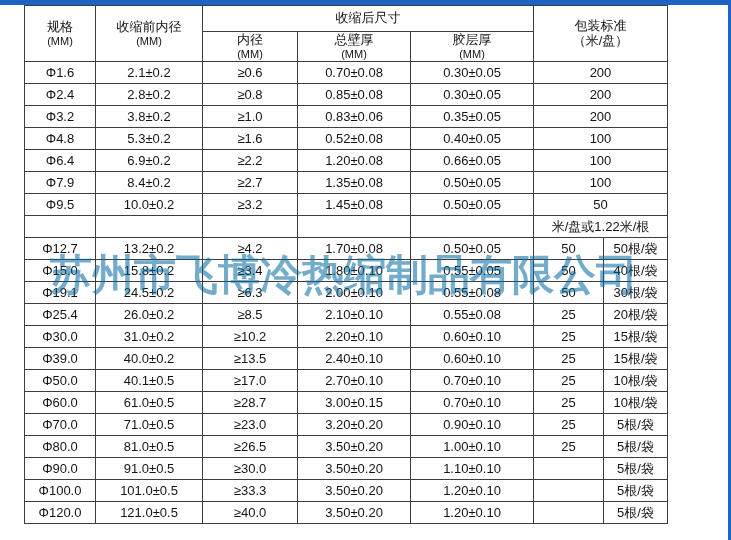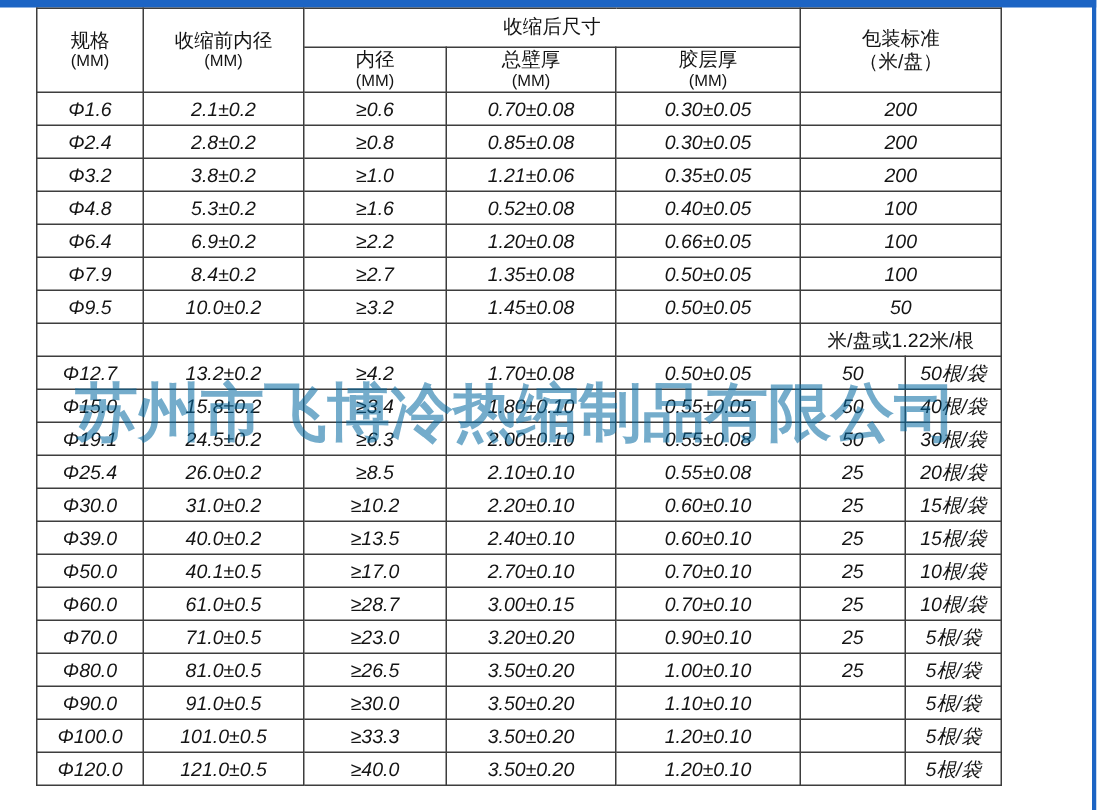--- a/index.html
+++ b/index.html
@@ -33,21 +33,21 @@
     color: #141414;
     font-weight: normal;
     overflow: hidden;
     white-space: nowrap;
   }
   .spec-table th { font-size: 13px; line-height: 1.15; }
   .spec-table th .unit { font-size: 11px; }
   .spec-table td { font-size: 13px; height: 21px; }
   tr.header-row-top    { height: 26px; margin-top: 17px; }
   tr.header-row-sub    { height: 30px; }
-  tr.data-row          { height: 22px; font-style: italic; }
+  tr.data-row          { height: 22px; }
   tr.divider-row       { height: 19px; }
   tr.divider-row td    { font-size: 13px; }
   .watermark {
     position: absolute;
     left: 50px; top: 247px;
     font-size: 42px;
     letter-spacing: 0px;
     color: #0369a1;
     opacity: 0.55;
     z-index: 5;
@@ -119,21 +119,21 @@
         <td>2.8±0.2</td>
         <td>≥0.8</td>
         <td>0.85±0.08</td>
         <td>0.30±0.05</td>
         <td colspan="2">200</td>
       </tr>
       <tr class="data-row">
         <td>Φ3.2</td>
         <td>3.8±0.2</td>
         <td>≥1.0</td>
-        <td>1.21±0.06</td>
+        <td>0.83±0.06</td>
         <td>0.35±0.05</td>
         <td colspan="2">200</td>
       </tr>
       <tr class="data-row">
         <td>Φ4.8</td>
         <td>5.3±0.2</td>
         <td>≥1.6</td>
         <td>0.52±0.08</td>
         <td>0.40±0.05</td>
         <td colspan="2">100</td>

